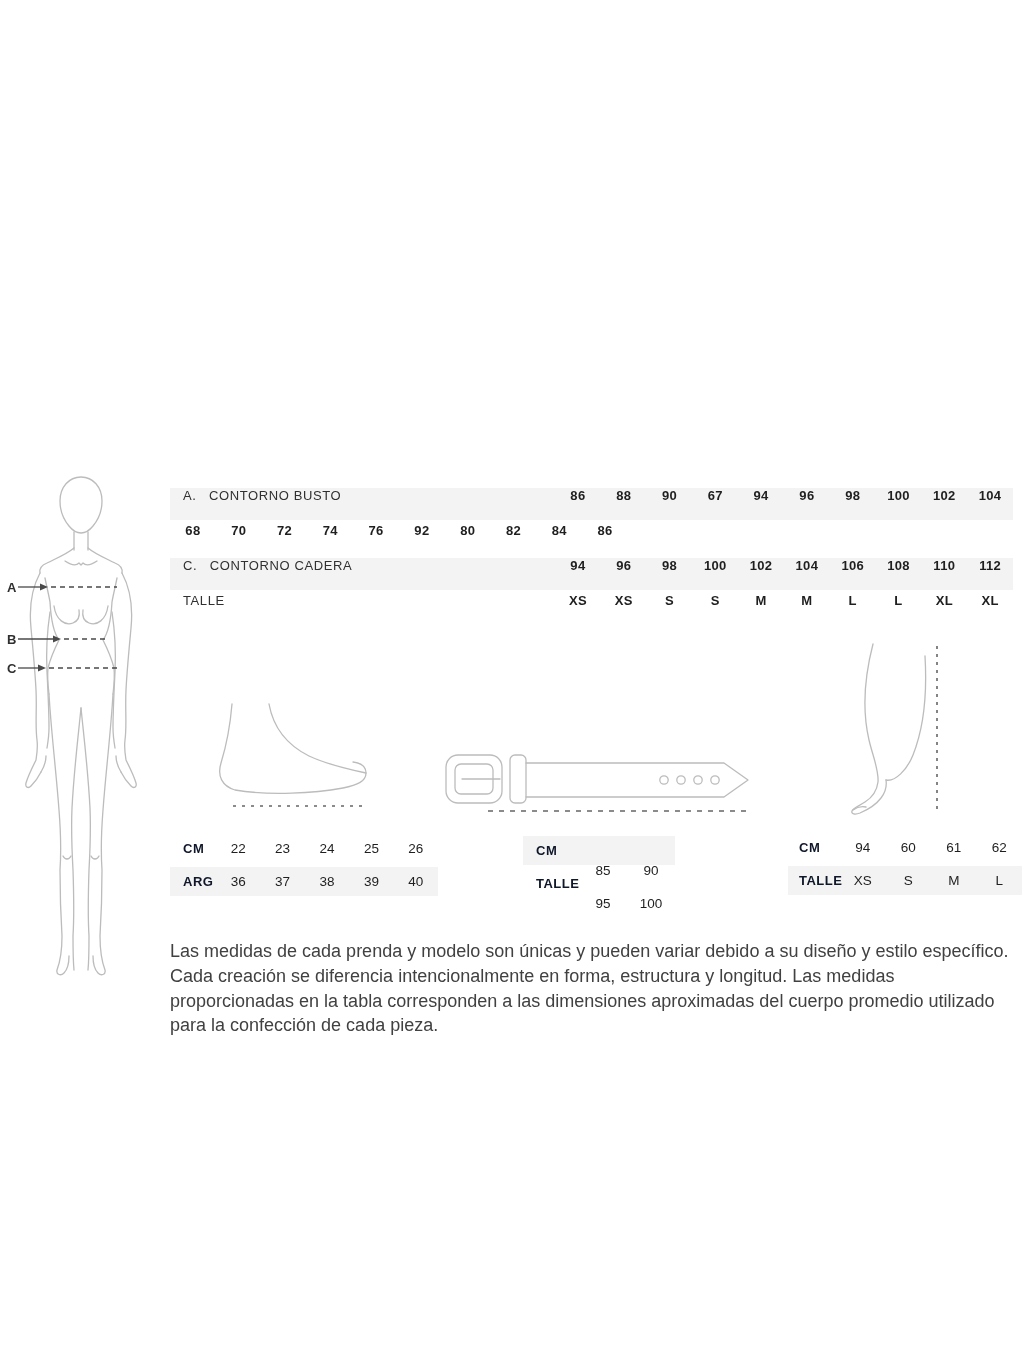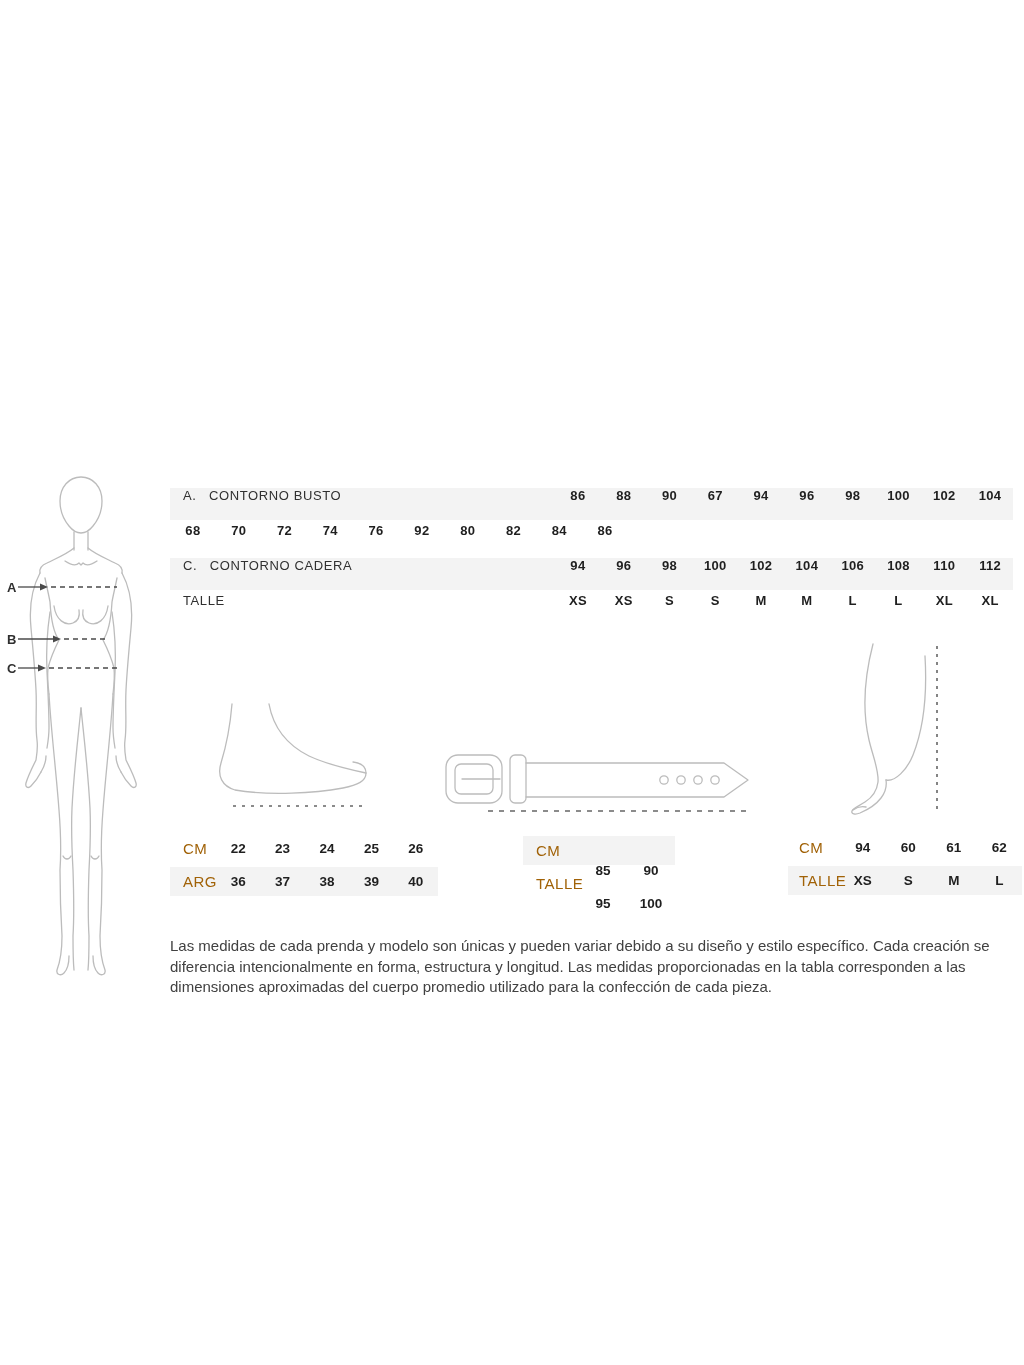--- a/index.html
+++ b/index.html
@@ -24,23 +24,23 @@
   .srow.shade{background:#f3f3f3;}
   .slabel{flex:1;padding-left:13px;font-size:13px;color:#303030;letter-spacing:0.6px;}
   .slabel span{white-space:pre;}
   .svals{width:458px;display:grid;grid-template-columns:repeat(10,1fr);}
   .svals span{text-align:center;font-weight:700;font-size:13px;color:#1f1f1f;letter-spacing:0.3px;}
 
   
   .mini-table{position:absolute;display:flex;flex-direction:column;gap:4px;}
   .mrow{height:29px;display:flex;align-items:center;}
   .mrow.shade{background:#f3f3f3;}
-  .mlabel{font-size:15px;color:#a16207;letter-spacing:0.5px;padding-left:13px;box-sizing:border-box;}
+  .mlabel{font-size:13px;color:#0f172a;letter-spacing:0.5px;padding-left:13px;box-sizing:border-box;font-weight:bold;}
   .mvals{flex:1;display:grid;}
-  .mvals span{text-align:center;font-weight:700;font-size:13.5px;color:#1f1f1f;}
+  .mvals span{text-align:center;font-weight:400;font-size:13.5px;color:#1f1f1f;}
   #foot-table{left:170px;top:834px;width:268px;}
   #foot-table .mlabel{width:46px;}
   #foot-table .mvals{grid-template-columns:repeat(5,1fr);}
   #belt-table{left:523px;top:836px;width:152px;}
   #belt-table .mlabel{width:56px;}
   #belt-table .mvals{grid-template-columns:repeat(2,1fr);margin-top:40px;}
   #arm-table{left:788px;top:833px;width:234px;}
   #arm-table .mlabel{width:52px;padding-left:11px;}
   #arm-table .mvals{grid-template-columns:repeat(4,1fr);}
 
@@ -50,21 +50,21 @@
   #foot-svg{left:215px;top:700px;}
   #belt-svg{left:440px;top:745px;}
   #arm-svg{left:845px;top:640px;}
   .sketch{fill:none;stroke:#bcbcbc;stroke-width:1.3;stroke-linecap:round;stroke-linejoin:round;}
   .measure-solid{stroke:#4a4a4a;stroke-width:1.3;fill:none;}
   .measure-dash{stroke:#4a4a4a;stroke-width:1.7;fill:none;stroke-dasharray:5,4;}
   .guide-dash{stroke:#666666;stroke-width:1.6;fill:none;}
   .fig-letter{font-family:"Liberation Sans",sans-serif;font-size:13px;font-weight:700;fill:#2f2f2f;}
 
   
-  .note{position:absolute;left:170px;top:921px;width:846px;font-size:15px;line-height:1.38;color:#414141;}
+  .note{position:absolute;left:170px;top:921px;width:846px;font-size:18px;line-height:1.38;color:#414141;}
 </style>
 </head>
 <body>
 
 <div class="page">
 
 
   <svg id="figure-svg" class="illus" width="155" height="510" viewBox="0 0 155 510">
 
     <path class="sketch" d="M76,7 C88,7 97,17 97,31 C97,41 93,50 88,56 C84,61 80,63 76,63 C72,63 68,61 64,56 C59,50 55,41 55,31 C55,17 64,7 76,7 Z"></path>

